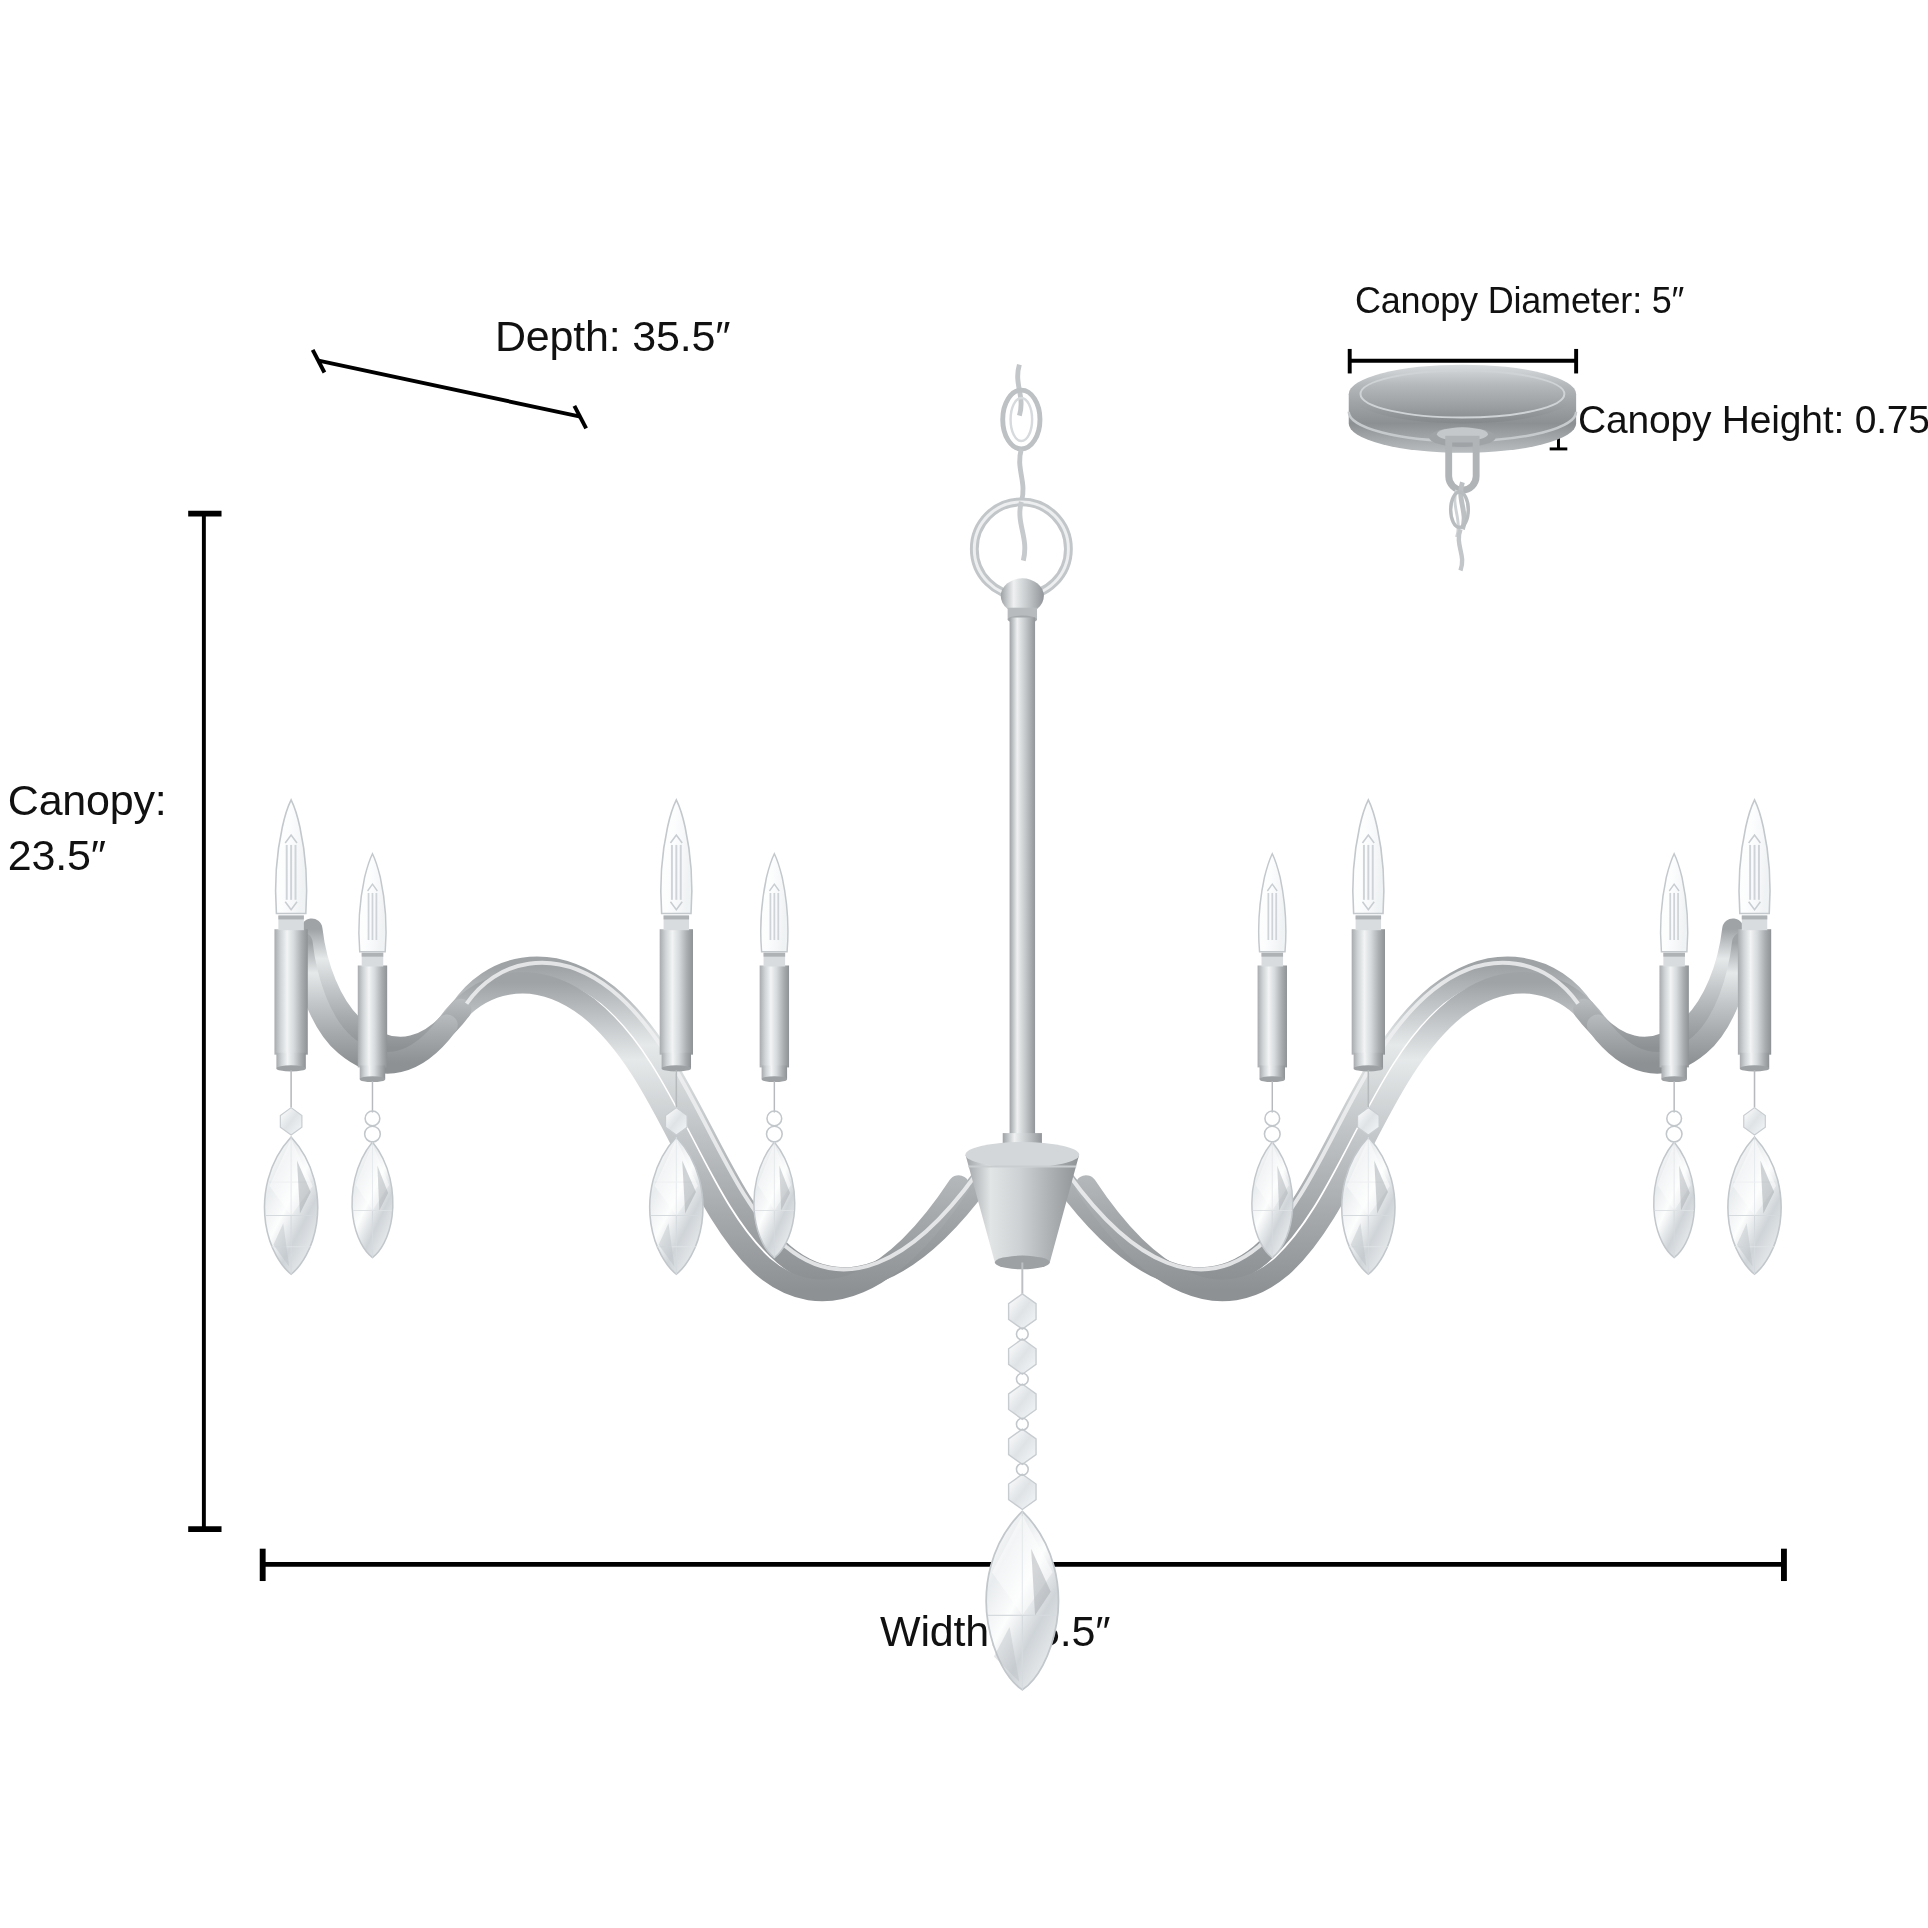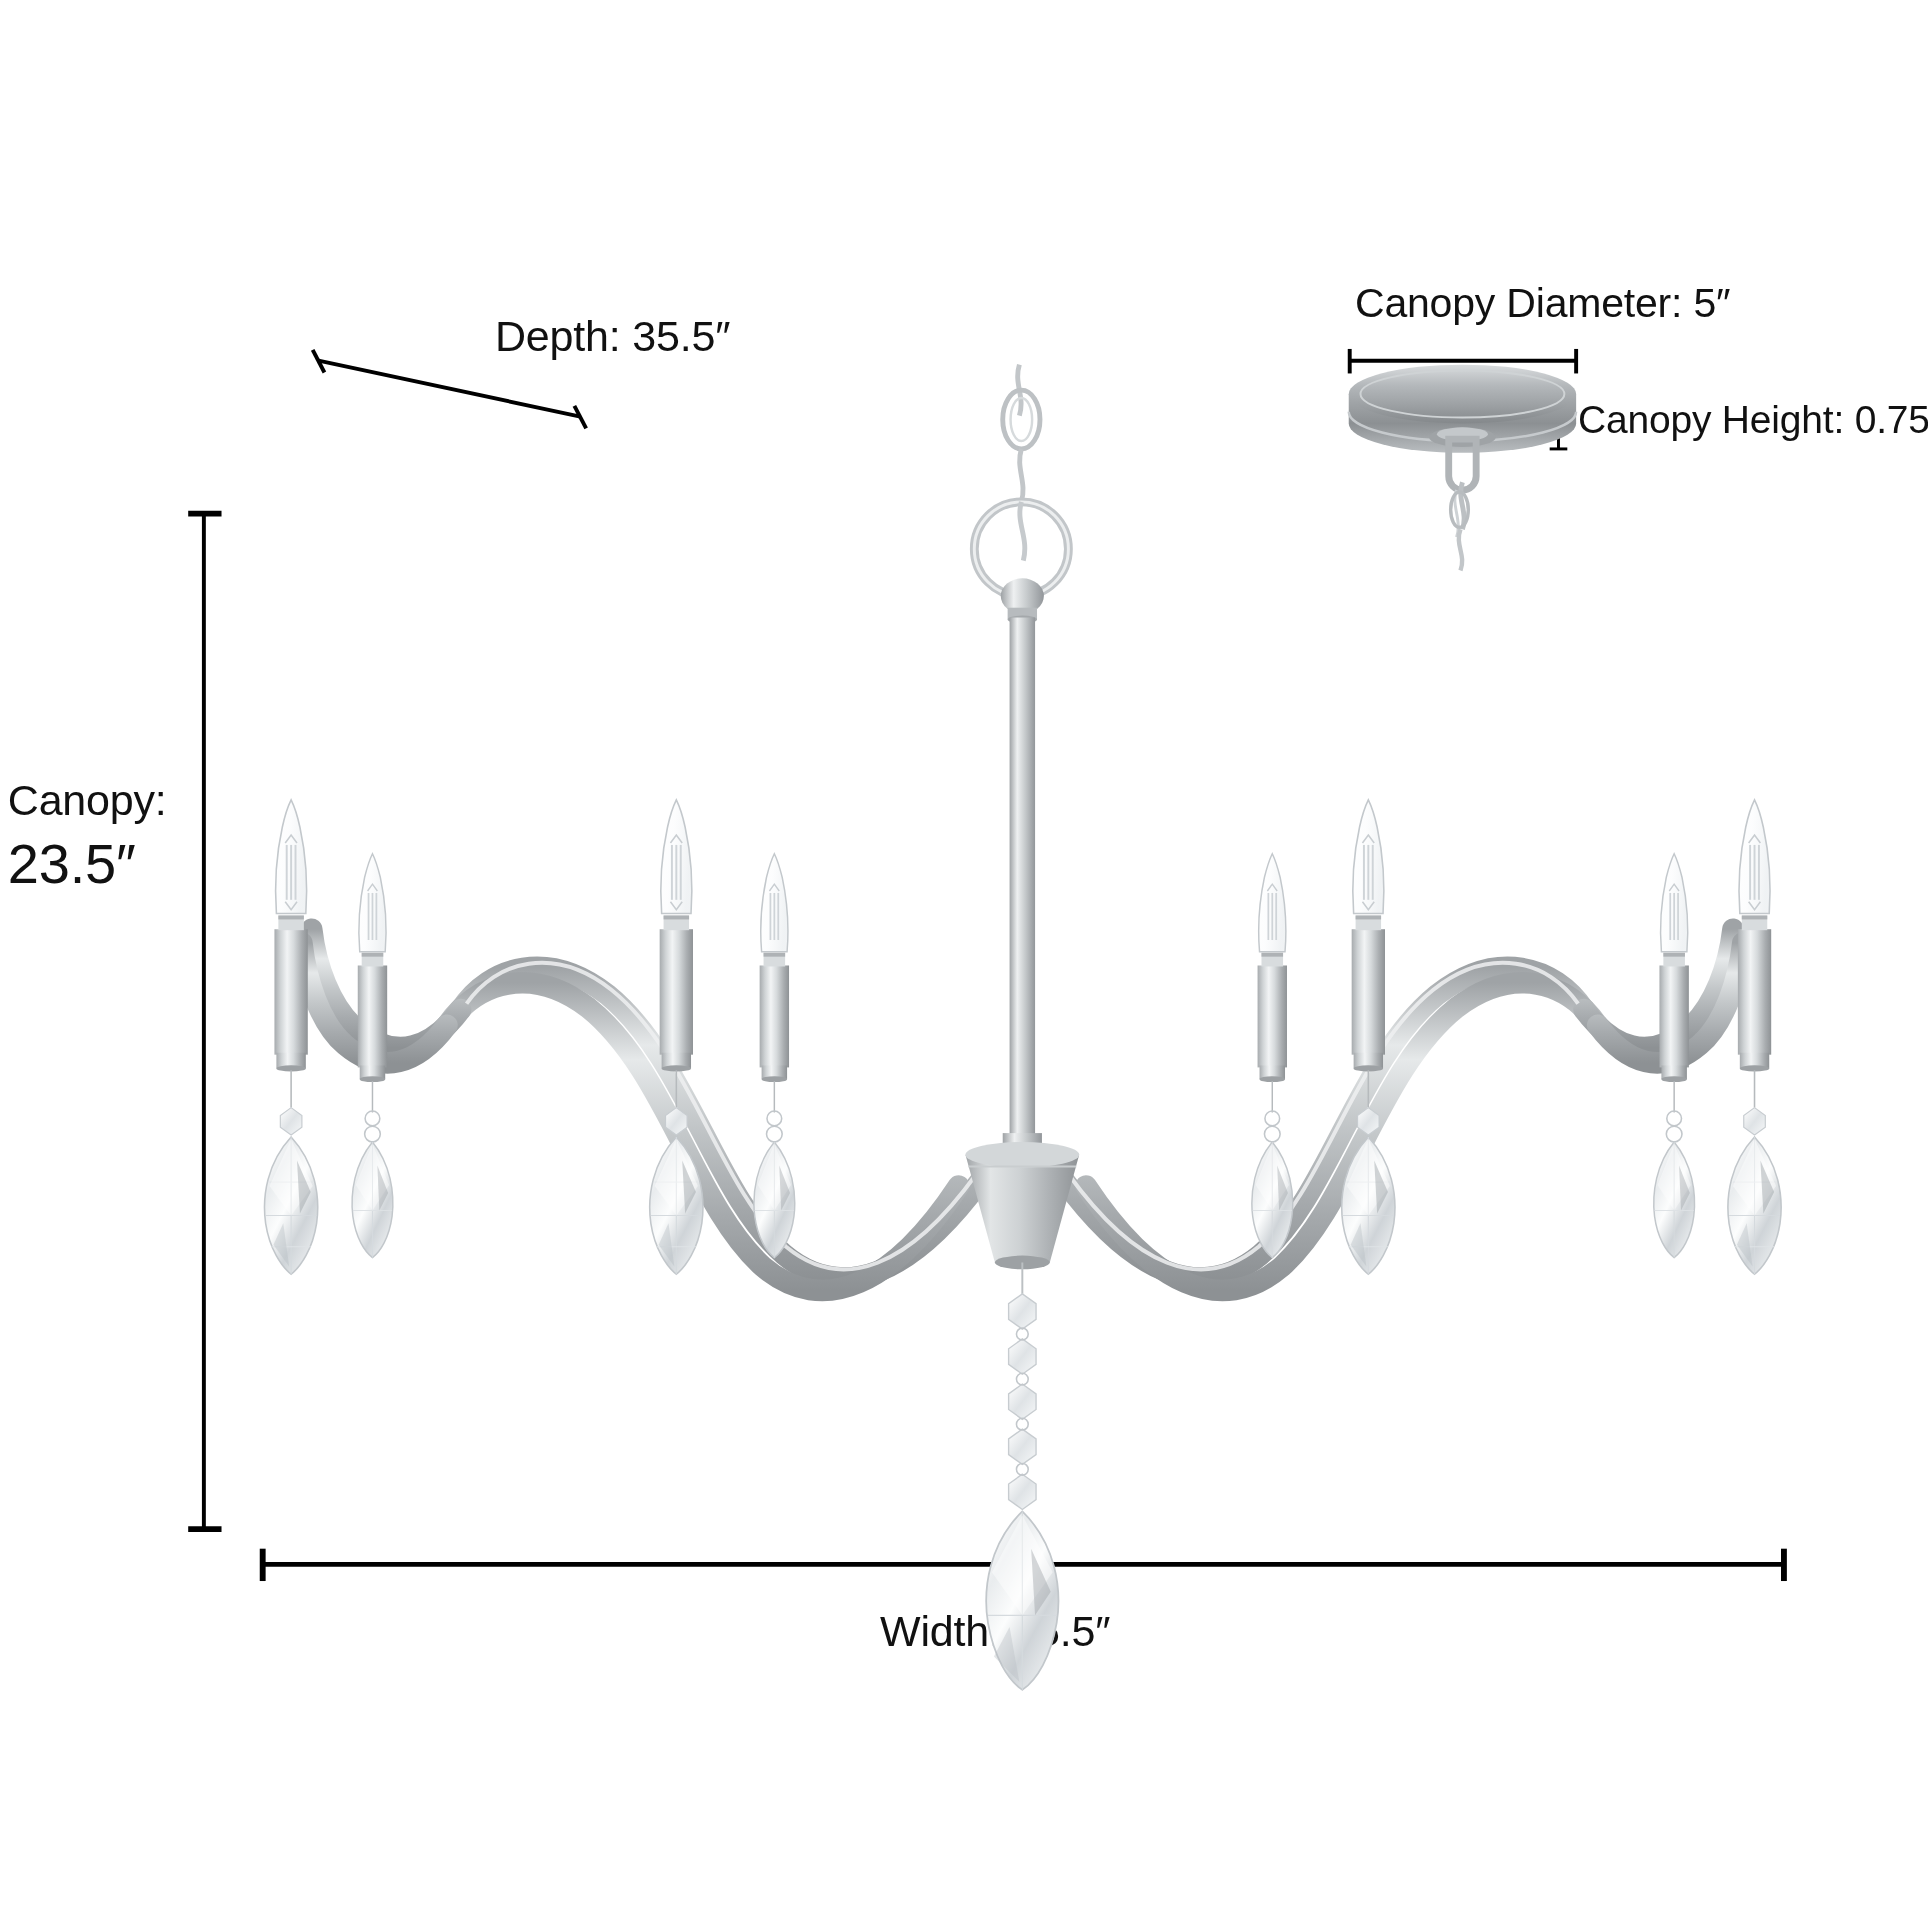--- a/index.html
+++ b/index.html
@@ -10,26 +10,26 @@
   svg{position:absolute;left:0;top:0;width:1929px;height:1929px;overflow:visible;}
   .dimline{stroke:#000;fill:none;}
 </style>
 </head>
 <body>
 
 <div class="stage">
 
   <div class="lbl" style="left:495px;top:312px;font-size:43px;">Depth: 35.5″</div>
 
-  <div class="lbl" style="left:1355px;top:280px;font-size:41px;">Canopy Diameter: 5″</div>
+  <div class="lbl" style="left:1355px;top:280px;font-size:36px;">Canopy Diameter: 5″</div>
 
   <div class="lbl" style="left:1578px;top:398px;font-size:39px;">Canopy Height: 0.75″</div>
 
   <div class="lbl" style="left:7.8px;top:776px;font-size:43px;">Canopy:</div>
-  <div class="lbl" style="left:7.8px;top:831px;font-size:56px;">23.5″</div>
+  <div class="lbl" style="left:7.8px;top:831px;font-size:43px;">23.5″</div>
 
   <div class="lbl" style="left:880px;top:1607px;font-size:43px;">Width: 35.5″</div>
 
   <svg viewBox="0 0 1968 1968" xmlns="http://www.w3.org/2000/svg" aria-hidden="true">
     <defs>
 
       <linearGradient id="gMetalV" x1="0" y1="0" x2="1" y2="0">
         <stop offset="0%" stop-color="#a7abae"></stop>
         <stop offset="18%" stop-color="#cfd3d5"></stop>
         <stop offset="38%" stop-color="#f2f4f5"></stop>

